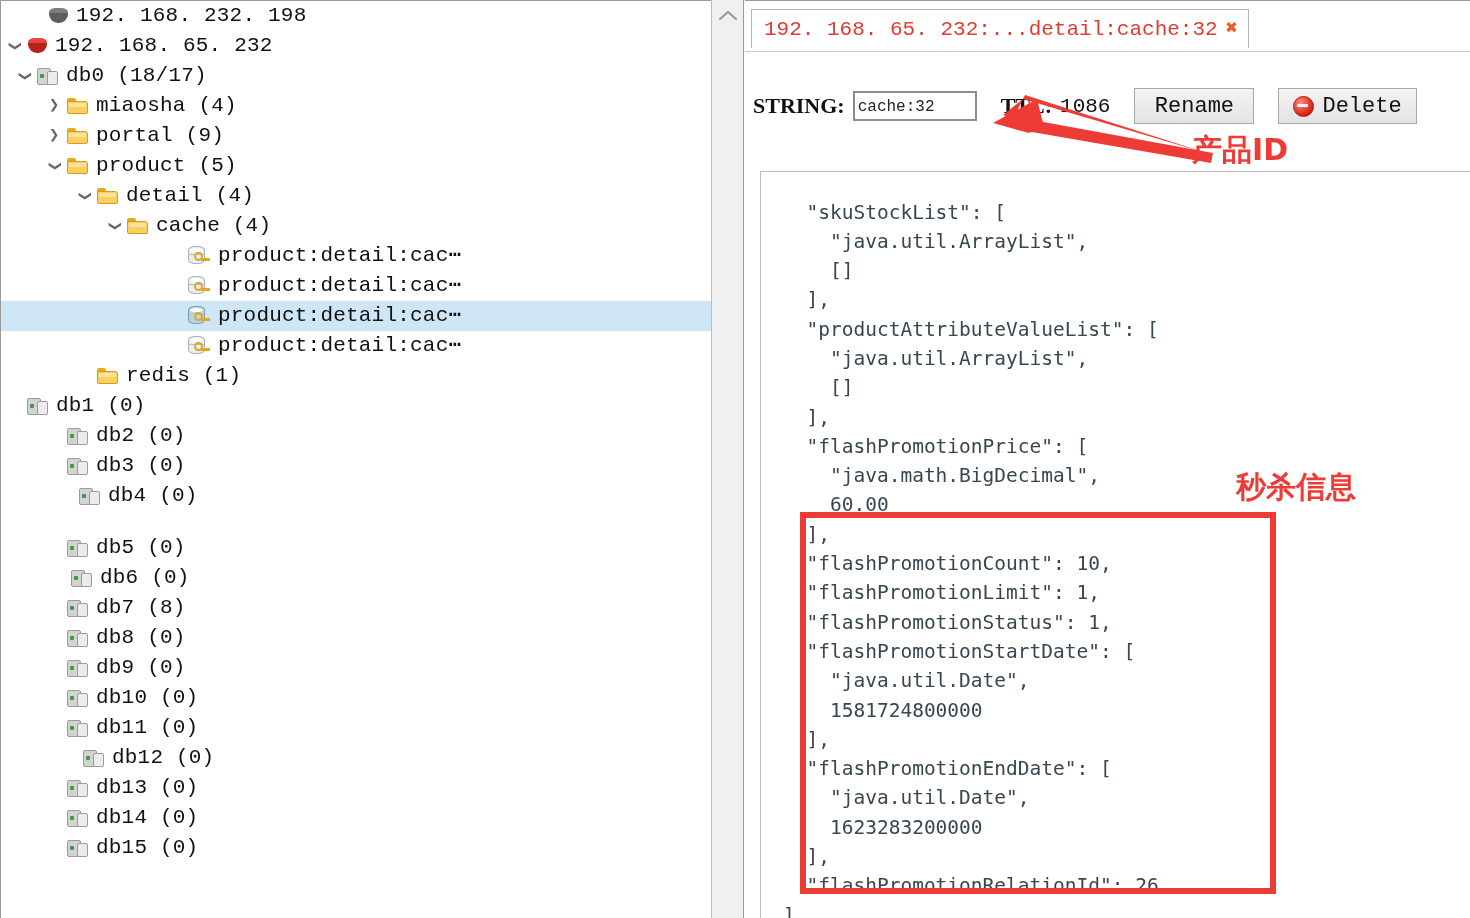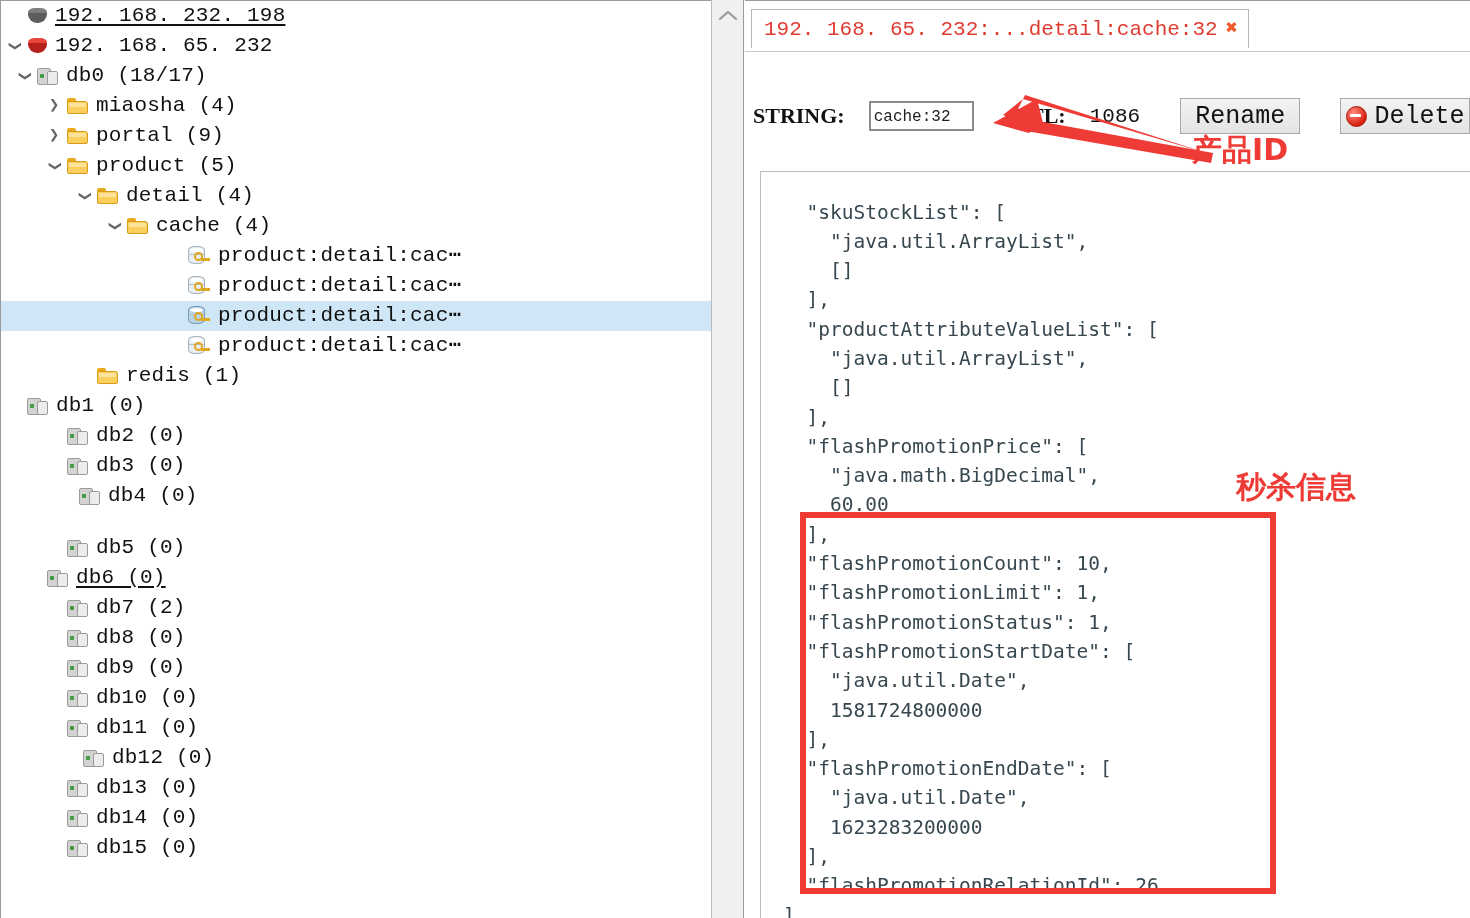--- a/index.html
+++ b/index.html
@@ -78,37 +78,37 @@
   #tab-key{
     position:absolute;left:6px;top:4px;height:39px;box-sizing:border-box;
     border:1px solid #b6b6b6;border-bottom:none;background:#fff;
     padding:0 10px 0 12px;display:flex;align-items:center;gap:8px;
     font-family:"Liberation Mono", monospace;font-size:21px;color:#e03b30;white-space:nowrap;
   }
   #tab-close{color:#f05a28;font-size:20px;font-weight:bold;line-height:1;}
   #tabstrip-underline{position:absolute;left:0;top:46px;width:725px;height:1px;background:#c9c9c9;}
 
   #toolbar{
-    position:absolute;left:8px;top:94px;width:717px;height:42px;
-    display:flex;align-items:center;gap:16px;white-space:nowrap;
+    position:absolute;left:8px;top:84px;width:717px;height:42px;
+    display:flex;align-items:center;gap:0px;white-space:nowrap;
   }
   .tb-label{font-family:"Liberation Serif", serif;font-weight:bold;font-size:22px;color:#111;}
   #key-input{
     margin-left:8px;width:124px;height:30px;box-sizing:border-box;
     border:2px solid #8c8c8c;background:#fff;
     font-family:"Liberation Mono", monospace;font-size:16px;color:#222;
     padding:0 3px;line-height:28px;overflow:hidden;
   }
   #ttl-label{margin-left:24px;font-weight:bold;font-size:22px;}
   #ttl-value{margin-left:8px;font-family:"Liberation Mono", monospace;font-size:21px;color:#111;}
   .tb-btn{
     margin-left:24px;height:36px;min-width:120px;padding:0 14px;box-sizing:border-box;
     background:linear-gradient(#f3f3f3,#e3e3e3);border:1px solid #a8a8a8;
     display:flex;align-items:center;justify-content:center;gap:8px;
-    font-family:"Liberation Mono", monospace;font-size:25px;color:#111;
+    font-family:"Liberation Mono", monospace;font-size:22px;color:#111;
   }
   .ic-delete{
     width:19px;height:19px;border-radius:50%;
     background:radial-gradient(circle at 35% 30%, #ff8b80, #d81f10 70%);
     border:1px solid #a81507;position:relative;display:inline-block;flex:none;
   }
   .ic-delete:after{content:"";position:absolute;left:3px;top:7.5px;width:11px;height:3px;background:#fff;border-radius:1px;}
 
   #value-line{
     position:absolute;left:8px;top:130px;height:34px;display:flex;align-items:center;
@@ -137,40 +137,40 @@
     border:6px solid #ef3b36;box-sizing:border-box;pointer-events:none;
   }
   #anno-arrow{position:absolute;left:985px;top:93px;width:230px;height:80px;pointer-events:none;}
 </style>
 </head>
 <body>
 
 <div id="app">
 
   <div id="tree-pane">
-      <div class="tree-row" style="padding-left: 0; text-decoration: underline;"><span class="tw"></span><span class="ic ic-cube cube-grey"><span class="top"></span><span class="bot"></span></span><span class="lbl">192. 168. 232. 198</span></div>
+      <div class="tree-row" style="padding-left: 21px;"><span class="tw"></span><span class="ic ic-cube cube-grey"><span class="top"></span><span class="bot"></span></span><span class="lbl">192. 168. 232. 198</span></div>
       <div class="tree-row"><span class="tw" style="transform: rotate(90deg); display: inline-block;">❯</span><span class="ic ic-cube cube-red"><span class="top"></span><span class="bot"></span></span><span class="lbl">192. 168. 65. 232</span></div>
       <div class="tree-row" style="padding-left: 10px;"><span class="tw" style="transform: rotate(90deg); display: inline-block;">❯</span><span class="ic ic-db"><span class="b1"></span><span class="b2"></span><span class="dot"></span></span><span class="lbl">db0  (18/17)</span></div>
       <div class="tree-row" style="padding-left: 40px;"><span class="tw">❯</span><span class="ic ic-folder"><span class="tab"></span><span class="body"></span></span><span class="lbl">miaosha (4)</span></div>
       <div class="tree-row" style="padding-left: 40px;"><span class="tw">❯</span><span class="ic ic-folder"><span class="tab"></span><span class="body"></span></span><span class="lbl">portal (9)</span></div>
       <div class="tree-row" style="padding-left: 40px;"><span class="tw" style="transform: rotate(90deg); display: inline-block;">❯</span><span class="ic ic-folder"><span class="tab"></span><span class="body"></span></span><span class="lbl">product (5)</span></div>
       <div class="tree-row" style="padding-left: 70px;"><span class="tw" style="transform: rotate(90deg); display: inline-block;">❯</span><span class="ic ic-folder"><span class="tab"></span><span class="body"></span></span><span class="lbl">detail (4)</span></div>
       <div class="tree-row" style="padding-left: 100px;"><span class="tw" style="transform: rotate(90deg); display: inline-block;">❯</span><span class="ic ic-folder"><span class="tab"></span><span class="body"></span></span><span class="lbl">cache (4)</span></div>
       <div class="tree-row" style="padding-left: 160px;"><span class="tw"></span><span class="ic ic-key"><span class="cyl"></span><span class="kk"></span><span class="kt"></span></span><span class="lbl">product:detail:cac⋯</span></div>
       <div class="tree-row" style="padding-left: 160px;"><span class="tw"></span><span class="ic ic-key"><span class="cyl"></span><span class="kk"></span><span class="kt"></span></span><span class="lbl">product:detail:cac⋯</span></div>
       <div class="tree-row selected" style="padding-left: 160px;"><span class="tw"></span><span class="ic ic-key sel"><span class="cyl"></span><span class="kk"></span><span class="kt"></span></span><span class="lbl">product:detail:cac⋯</span></div>
       <div class="tree-row" style="padding-left: 160px;"><span class="tw"></span><span class="ic ic-key"><span class="cyl"></span><span class="kk"></span><span class="kt"></span></span><span class="lbl">product:detail:cac⋯</span></div>
       <div class="tree-row" style="padding-left: 70px;"><span class="tw"></span><span class="ic ic-folder"><span class="tab"></span><span class="body"></span></span><span class="lbl">redis (1)</span></div>
       <div class="tree-row" style=""><span class="tw"></span><span class="ic ic-db"><span class="b1"></span><span class="b2"></span><span class="dot"></span></span><span class="lbl">db1 (0)</span></div>
       <div class="tree-row" style="padding-left: 40px;"><span class="tw"></span><span class="ic ic-db"><span class="b1"></span><span class="b2"></span><span class="dot"></span></span><span class="lbl">db2 (0)</span></div>
       <div class="tree-row" style="padding-left: 40px;"><span class="tw"></span><span class="ic ic-db"><span class="b1"></span><span class="b2"></span><span class="dot"></span></span><span class="lbl">db3 (0)</span></div>
       <div class="tree-row" style="padding-left: 52px;"><span class="tw"></span><span class="ic ic-db"><span class="b1"></span><span class="b2"></span><span class="dot"></span></span><span class="lbl">db4 (0)</span></div>
       <div class="tree-row" style="padding-left: 40px; margin-top: 22px;"><span class="tw"></span><span class="ic ic-db"><span class="b1"></span><span class="b2"></span><span class="dot"></span></span><span class="lbl">db5 (0)</span></div>
-      <div class="tree-row" style="padding-left: 20px; text-decoration: underline;"><span class="tw"></span><span class="ic ic-db"><span class="b1"></span><span class="b2"></span><span class="dot"></span></span><span class="lbl">db6 (0)</span></div>
-      <div class="tree-row" style="padding-left: 40px;"><span class="tw"></span><span class="ic ic-db"><span class="b1"></span><span class="b2"></span><span class="dot"></span></span><span class="lbl">db7 (2)</span></div>
+      <div class="tree-row" style="padding-left: 44px;"><span class="tw"></span><span class="ic ic-db"><span class="b1"></span><span class="b2"></span><span class="dot"></span></span><span class="lbl">db6 (0)</span></div>
+      <div class="tree-row" style="padding-left: 40px;"><span class="tw"></span><span class="ic ic-db"><span class="b1"></span><span class="b2"></span><span class="dot"></span></span><span class="lbl">db7 (8)</span></div>
       <div class="tree-row" style="padding-left: 40px;"><span class="tw"></span><span class="ic ic-db"><span class="b1"></span><span class="b2"></span><span class="dot"></span></span><span class="lbl">db8 (0)</span></div>
       <div class="tree-row" style="padding-left: 40px;"><span class="tw"></span><span class="ic ic-db"><span class="b1"></span><span class="b2"></span><span class="dot"></span></span><span class="lbl">db9 (0)</span></div>
       <div class="tree-row" style="padding-left: 40px;"><span class="tw"></span><span class="ic ic-db"><span class="b1"></span><span class="b2"></span><span class="dot"></span></span><span class="lbl">db10 (0)</span></div>
       <div class="tree-row" style="padding-left: 40px;"><span class="tw"></span><span class="ic ic-db"><span class="b1"></span><span class="b2"></span><span class="dot"></span></span><span class="lbl">db11 (0)</span></div>
       <div class="tree-row" style="padding-left: 56px;"><span class="tw"></span><span class="ic ic-db"><span class="b1"></span><span class="b2"></span><span class="dot"></span></span><span class="lbl">db12 (0)</span></div>
       <div class="tree-row" style="padding-left: 40px;"><span class="tw"></span><span class="ic ic-db"><span class="b1"></span><span class="b2"></span><span class="dot"></span></span><span class="lbl">db13 (0)</span></div>
       <div class="tree-row" style="padding-left: 40px;"><span class="tw"></span><span class="ic ic-db"><span class="b1"></span><span class="b2"></span><span class="dot"></span></span><span class="lbl">db14 (0)</span></div>
       <div class="tree-row" style="padding-left: 40px;"><span class="tw"></span><span class="ic ic-db"><span class="b1"></span><span class="b2"></span><span class="dot"></span></span><span class="lbl">db15 (0)</span></div>
     </div>
 

